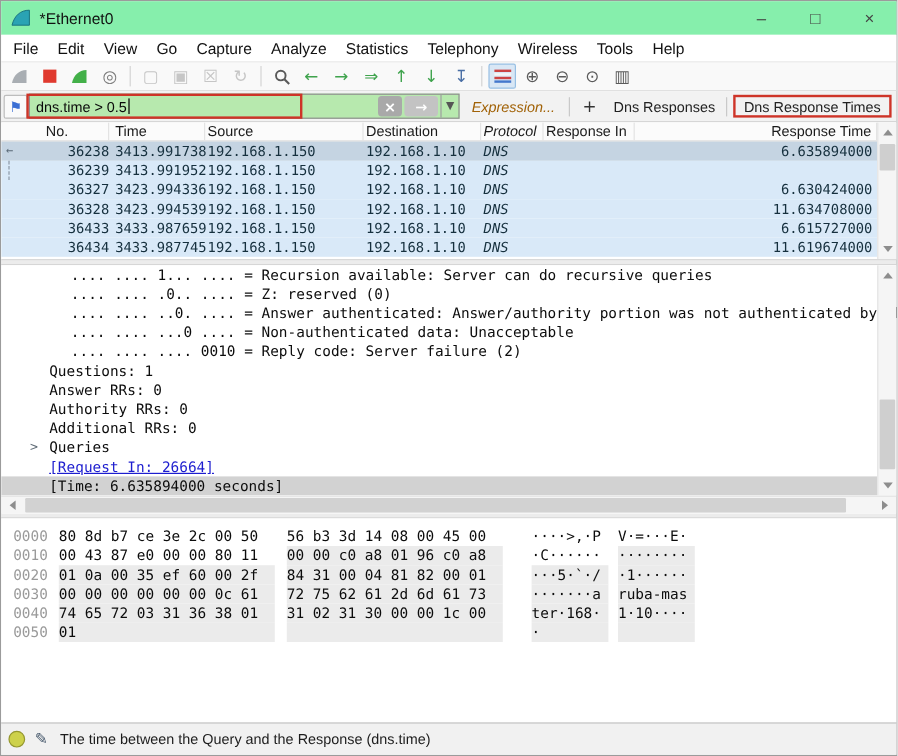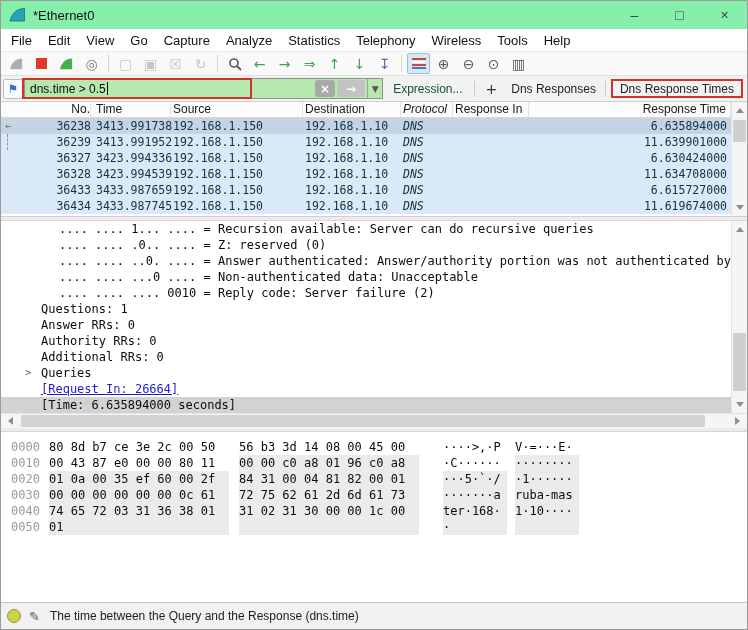--- a/index.html
+++ b/index.html
@@ -31,21 +31,21 @@
   
   .filterbar { height:26px; display:flex; align-items:center; background:#f2f2f2; border-bottom:1px solid #cfcfcf; padding:0 4px 0 2px; position:relative; flex:0 0 auto; }
   .bookmark-btn { width:20px; height:20px; display:flex; align-items:center; justify-content:center; border:1px solid #bdbdbd; border-radius:2px; background:#fafafa; color:#3b6fd4; font-size:12px; margin-right:1px; font-family:"DejaVu Sans", sans-serif; }
   .filter-input { flex:1 1 auto; height:21px; background:#b7e9ae; border:1px solid #8f8f8f; display:flex; align-items:center; padding-left:5px; font-size:12px; color:#0a0a0a; position:relative; }
   .caret { display:inline-block; width:1px; height:13px; background:#000; margin-left:1px; }
   .filter-right { margin-left:auto; display:flex; align-items:center; height:100%; }
   .fi-btn { width:20px; height:17px; margin-right:2px; border-radius:3px; background:#a9a9a9; color:#fff; display:flex; align-items:center; justify-content:center; font-size:12px; font-weight:bold; font-family:"DejaVu Sans", sans-serif; }
   .fi-btn.apply { width:28px; background:#c3c3c3; color:#fdfdfd; }
   .fi-drop { width:15px; height:100%; display:flex; align-items:center; justify-content:center; color:#555; font-size:9px; border-left:1px solid #9f9f9f; font-family:"DejaVu Sans", sans-serif; }
   .filter-redbox { position:absolute; left:21px; top:2px; width:230px; height:21px; border:2px solid #ce3428; pointer-events:none; z-index:6; }
-  .fexp { font-size:12px; color:#14532d; padding:0 8px 0 10px; }
+  .fexp { font-size:12px; color:#a16207; padding:0 8px 0 10px;font-style:italic; }
   .fsep { width:1px; height:16px; background:#c9c9c9; margin:0 3px; }
   .fplus { font-size:14px; color:#333; padding:0 8px; font-family:"DejaVu Sans", sans-serif; }
   .fsc { font-size:12px; color:#222; padding:2px 6px; }
   .redbox-wrap { border:2px solid #ce3428; padding:0 1px; margin-left:2px; }
 
   
   .packetlist { height:115px; position:relative; background:#fff; border-bottom:1px solid #d0d0d0; flex:0 0 auto; overflow:hidden; }
   .plist-inner { margin-right:16px; }
   .phead { display:flex; height:16px; background:#fbfbfb; border-bottom:1px solid #d8d8d8; font-size:12px; color:#1a1a1a; }
   .phc { border-right:1px solid #e3e3e3; padding-left:3px; line-height:15px; white-space:nowrap; overflow:hidden; }
@@ -53,21 +53,21 @@
   .prow.sel { background:#c5d4e2; }
   .gut { width:14px; flex:0 0 auto; text-align:center; font-size:10px; color:#5a6a78; position:relative; }
   .gut.dash::after { content:""; position:absolute; left:6px; top:0; bottom:0; border-left:1px dashed #8a98a6; }
   .c0 { width:76px; flex:0 0 auto; text-align:right; }
   .c1 { width:80px; flex:0 0 auto; padding-left:5px; }
   .c2 { width:132px; flex:0 0 auto; padding-left:2px; }
   .c3 { width:98px; flex:0 0 auto; padding-left:2px; }
   .c4 { width:52px; flex:0 0 auto; padding-left:2px;font-style:italic; }
   .c5 { width:76px; flex:0 0 auto; padding-left:2px; }
   .c6 { flex:1 1 auto; text-align:right; padding-right:4px; }
-  .phc.c0 { width:90px; text-align:right; padding-left:4px; }
+  .phc.c0 { width:90px; text-align:center; padding-left:4px; }
 
   
   .vscroll { position:absolute; top:0; right:0; bottom:0; width:16px; background:#f5f5f5; border-left:1px solid #e3e3e3; }
   .sb-btn { position:absolute; left:0; width:15px; height:15px; display:flex; align-items:center; justify-content:center; }
   .sb-up { top:1px; } .sb-down { bottom:1px; }
   .tri-up { width:0; height:0; border-left:4px solid transparent; border-right:4px solid transparent; border-bottom:5px solid #8d8d8d; }
   .tri-down { width:0; height:0; border-left:4px solid transparent; border-right:4px solid transparent; border-top:5px solid #8d8d8d; }
   .tri-left { width:0; height:0; border-top:4px solid transparent; border-bottom:4px solid transparent; border-right:5px solid #8d8d8d; }
   .tri-right { width:0; height:0; border-top:4px solid transparent; border-bottom:4px solid transparent; border-left:5px solid #8d8d8d; }
   .sb-thumb { position:absolute; left:1px; width:13px; background:#cfcfcf; border-radius:1px; }
@@ -266,21 +266,20 @@
             <span class="c6">6.635894000</span>
           </div>
           <div class="prow">
             <span class="gut dash"></span>
             <span class="c0">36239</span>
             <span class="c1">3413.991952</span>
             <span class="c2">192.168.1.150</span>
             <span class="c3">192.168.1.10</span>
             <span class="c4">DNS</span>
             <span class="c5"></span>
-            <span class="c6">11.639901000</span>
           </div>
           <div class="prow">
             <span class="gut"></span>
             <span class="c0">36327</span>
             <span class="c1">3423.994336</span>
             <span class="c2">192.168.1.150</span>
             <span class="c3">192.168.1.10</span>
             <span class="c4">DNS</span>
             <span class="c5"></span>
             <span class="c6">6.630424000</span>

